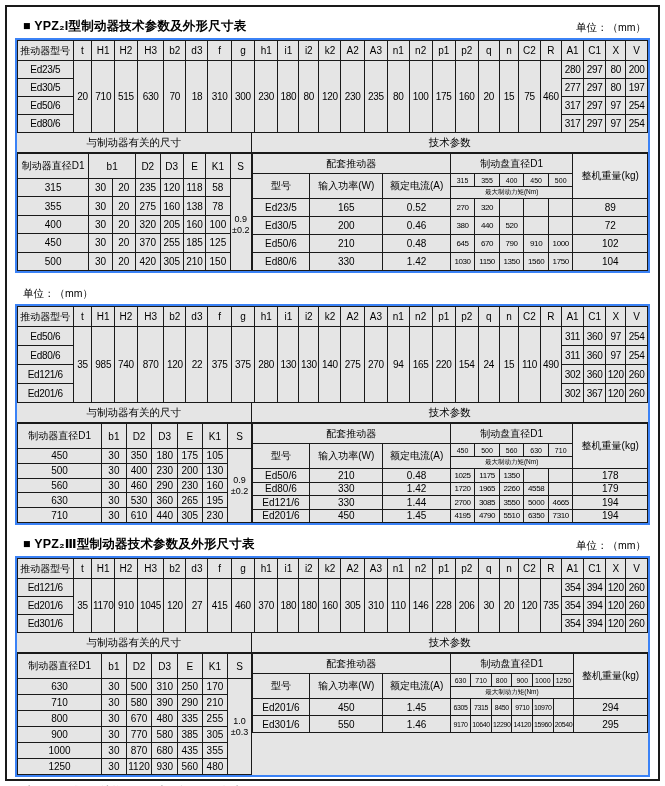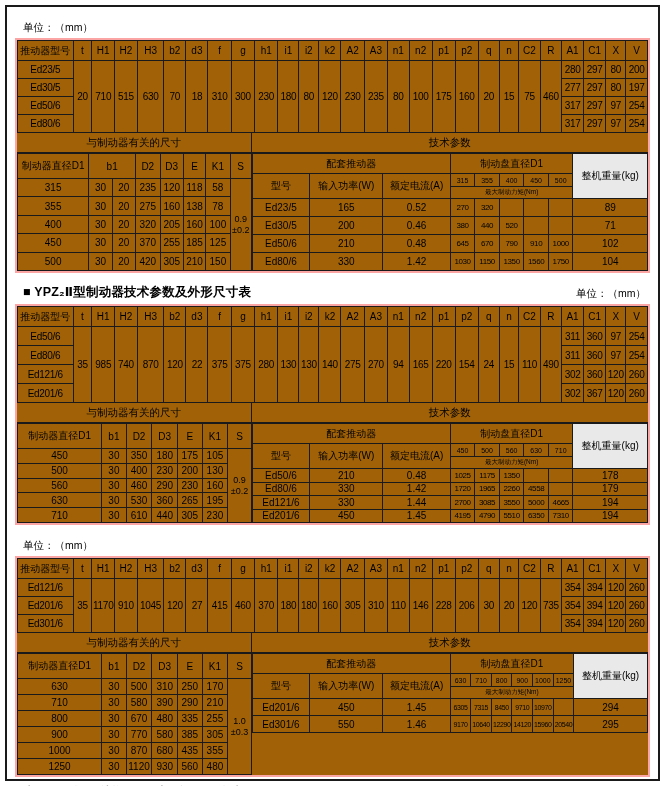--- a/index.html
+++ b/index.html
@@ -2,21 +2,21 @@
 <html><head>
 <meta charset="utf-8">
 <style>
   html,body{margin:0;padding:0;background:#fff;}
   body{width:665px;height:786px;position:relative;font-family:"Liberation Sans","DejaVu Sans",sans-serif;color:#000;}
   .frame{position:absolute;left:5px;top:5px;right:5px;bottom:5px;border:2px solid #1a1a1a;padding:6px 8px 4px 8px;box-sizing:border-box;background:#fff;}
   .sec{margin-bottom:6px;}
   .sec-head{display:flex;justify-content:space-between;align-items:flex-end;height:22px;margin:0 2px 3px 8px;}
   .title{font-weight:bold;font-size:12.5px;letter-spacing:0.2px;}
   .unit{font-size:10.5px;padding-right:2px;}
-  .block{border:2px solid #fca5a5;background:#a16207;}
+  .block{border:2px solid #3b82f6;background:#e5e5e5;}
   table{border-collapse:collapse;table-layout:fixed;width:100%;}
   th,td{border:1px solid #1a1a1a;text-align:center;vertical-align:middle;padding:0;font-weight:normal;overflow:hidden;white-space:nowrap;}
   .top{font-size:10px;}
   .top td{letter-spacing:-0.3px;}
   .top thead tr{height:20px;}
   .s0 .top tbody tr{height:18px;}
   .s1 .top tbody tr{height:19px;}
   .s2 .top tbody tr{height:18px;}
   .band{display:flex;align-items:center;height:19px;font-size:10.5px;}
   .band-l{width:37.2%;border-right:1px solid #1a1a1a;text-align:center;line-height:19px;box-sizing:border-box;}
@@ -41,20 +41,21 @@
   .fill td{border:0;}
   .note{margin:7px 0 0 8px;font-size:11px;font-weight:bold;}
 </style>
 </head>
 <body>
 
 <div class="frame">
 
   <div class="sec s0">
     <div class="sec-head">
+      <div class="title">■ YPZ₂I型制动器技术参数及外形尺寸表</div>
       <div class="unit">单位：（mm）</div>
     </div>
     <div class="block">
       <table class="top">
           <colgroup>
             <col style="width: 8.8%;">
             <col style="width: 3%;">
             <col style="width: 3.6%;">
             <col style="width: 3.6%;">
             <col style="width: 4.2%;">
@@ -286,21 +287,21 @@
               </tr>
               <tr class="dr">
                 <td>Ed30/5</td>
                 <td>200</td>
                 <td>0.46</td>
                 <td class="tv">380</td>
                 <td class="tv">440</td>
                 <td class="tv">520</td>
                 <td class="tv"></td>
                 <td class="tv"></td>
-                <td>71</td>
+                <td>72</td>
               </tr>
               <tr class="dr">
                 <td>Ed50/6</td>
                 <td>210</td>
                 <td>0.48</td>
                 <td class="tv">645</td>
                 <td class="tv">670</td>
                 <td class="tv">790</td>
                 <td class="tv">910</td>
                 <td class="tv">1000</td>
@@ -318,21 +319,20 @@
                 <td>104</td>
               </tr>
             </tbody>
           </table>
       </div>
     </div>
   </div>
 
   <div class="sec s1">
     <div class="sec-head">
-      <div class="title">■ YPZ₂Ⅱ型制动器技术参数及外形尺寸表</div>
       <div class="unit">单位：（mm）</div>
     </div>
     <div class="block">
       <table class="top">
           <colgroup>
             <col style="width: 8.8%;">
             <col style="width: 3%;">
             <col style="width: 3.6%;">
             <col style="width: 3.6%;">
             <col style="width: 4.2%;">
@@ -590,20 +590,21 @@
                 <td>194</td>
               </tr>
             </tbody>
           </table>
       </div>
     </div>
   </div>
 
   <div class="sec s2">
     <div class="sec-head">
+      <div class="title">■ YPZ₂Ⅲ型制动器技术参数及外形尺寸表</div>
       <div class="unit">单位：（mm）</div>
     </div>
     <div class="block">
       <table class="top">
           <colgroup>
             <col style="width: 8.8%;">
             <col style="width: 3%;">
             <col style="width: 3.6%;">
             <col style="width: 3.6%;">
             <col style="width: 4.2%;">

